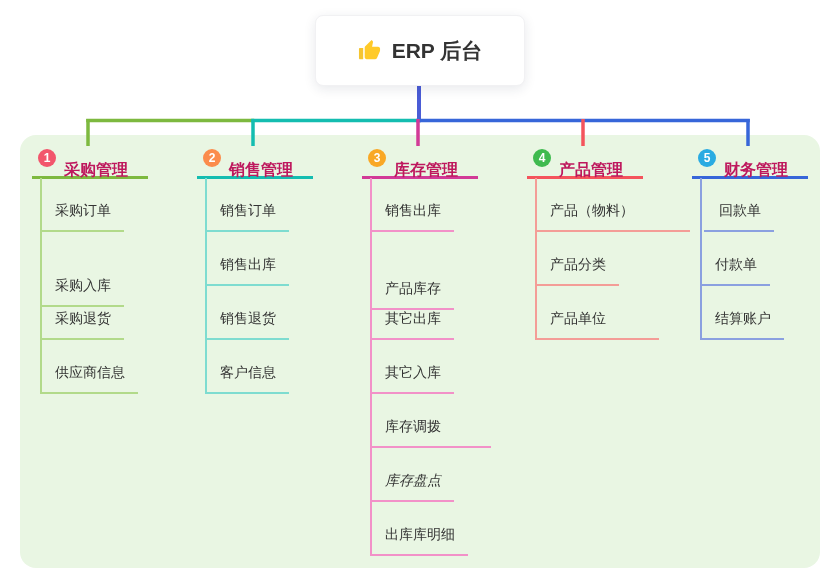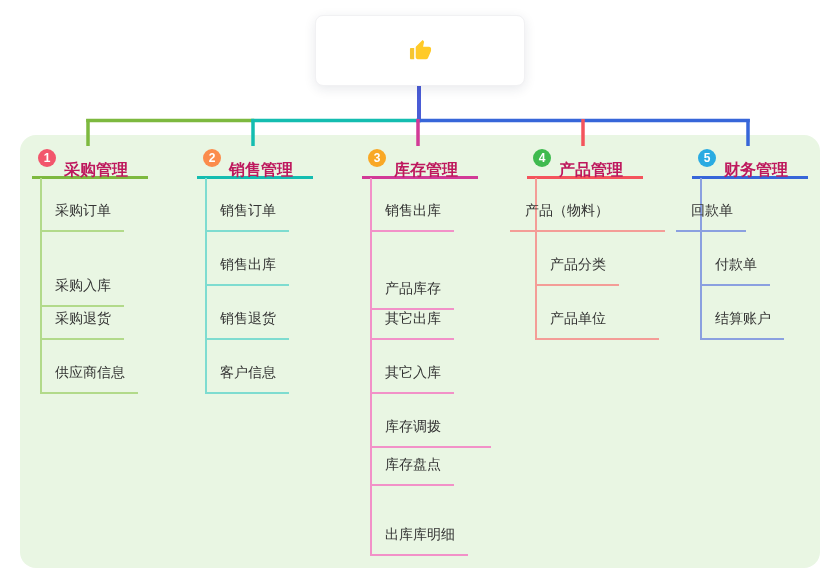--- a/index.html
+++ b/index.html
@@ -55,20 +55,21 @@
       <line x1="748" y1="119" x2="748" y2="146" stroke="#3766D9" stroke-width="3.5"></line>
     </svg>
 
   <div class="root-node">
     <span style="display:inline-flex;">
       <svg width="23" height="23" viewBox="0 0 24 24">
         <path fill="#F5C531" d="M2 9.5h3.4V21H2c-.55 0-1-.45-1-1v-9.5c0-.55.45-1 1-1z"></path>
         <path fill="#FFCA28" d="M23 10c0-1.1-.9-2-2-2h-6.31l.95-4.57.03-.32c0-.41-.17-.79-.44-1.06L14.17 1 7.59 7.59C7.22 7.95 7 8.45 7 9v10c0 1.1.9 2 2 2h9c.83 0 1.54-.5 1.84-1.22l3.02-7.05c.09-.23.14-.47.14-.73v-2z"></path>
       </svg>
     </span>
+    <span>ERP 后台</span>
   </div>
 
   <div id="branches">
       <div class="branch-header" style="left: 32px; top: 145px; border-bottom: 3px solid rgb(125, 185, 63);">
         <div class="badge" style="background: rgb(242, 86, 108);">1</div>
         <div class="blabel">采购管理</div>
       </div>
       <div class="child-vline" style="left: 40px; top: 178px; height: 216px; background: rgb(178, 218, 138);"></div>
       <div class="child-node" style="left: 40px; top: 194px; width: 84px; border-bottom: 2px solid rgb(178, 218, 138);">
         <span class="clabel">采购订单</span>
@@ -112,46 +113,46 @@
       </div>
       <div class="child-node" style="left: 370px; top: 302px; width: 84px; border-bottom: 2px solid rgb(242, 145, 200);">
         <span class="clabel">其它出库</span>
       </div>
       <div class="child-node" style="left: 370px; top: 356px; width: 84px; border-bottom: 2px solid rgb(242, 145, 200);">
         <span class="clabel">其它入库</span>
       </div>
       <div class="child-node" style="left: 370px; top: 410px; width: 84px; border-bottom: 2px solid rgb(242, 145, 200); padding-left: 37px;">
         <span class="clabel">库存调拨</span>
       </div>
-      <div class="child-node" style="left: 370px; top: 448px; width: 84px; border-bottom: 2px solid rgb(242, 145, 200);">
+      <div class="child-node" style="left: 370px; top: 464px; width: 84px; border-bottom: 2px solid rgb(242, 145, 200); font-style: italic;">
         <span class="clabel">库存盘点</span>
       </div>
       <div class="child-node" style="left: 370px; top: 518px; width: 98px; border-bottom: 2px solid rgb(242, 145, 200);">
         <span class="clabel">出库库明细</span>
       </div>
       <div class="branch-header" style="left: 527px; top: 145px; border-bottom: 3px solid rgb(244, 84, 92);">
         <div class="badge" style="background: rgb(63, 186, 79);">4</div>
         <div class="blabel">产品管理</div>
       </div>
       <div class="child-vline" style="left: 535px; top: 178px; height: 162px; background: rgb(244, 157, 151);"></div>
-      <div class="child-node" style="left: 510px; top: 194px; width: 112px; border-bottom: 2px solid rgb(244, 157, 151); padding-left: 43px;">
+      <div class="child-node" style="left: 535px; top: 194px; width: 112px; border-bottom: 2px solid rgb(244, 157, 151); padding-left: 43px;">
         <span class="clabel">产品（物料）</span>
       </div>
       <div class="child-node" style="left: 535px; top: 248px; width: 84px; border-bottom: 2px solid rgb(244, 157, 151);">
         <span class="clabel">产品分类</span>
       </div>
       <div class="child-node" style="left: 535px; top: 302px; width: 84px; border-bottom: 2px solid rgb(244, 157, 151); padding-left: 40px;">
         <span class="clabel">产品单位</span>
       </div>
       <div class="branch-header" style="left: 692px; top: 145px; border-bottom: 3px solid rgb(55, 102, 217);">
         <div class="badge" style="background: rgb(42, 171, 226);">5</div>
         <div class="blabel">财务管理</div>
       </div>
       <div class="child-vline" style="left: 700px; top: 178px; height: 162px; background: rgb(139, 160, 224);"></div>
-      <div class="child-node" style="left: 676px; top: 194px; width: 70px; border-bottom: 2px solid rgb(139, 160, 224);">
+      <div class="child-node" style="left: 704px; top: 194px; width: 70px; border-bottom: 2px solid rgb(139, 160, 224);">
         <span class="clabel">回款单</span>
       </div>
       <div class="child-node" style="left: 700px; top: 248px; width: 70px; border-bottom: 2px solid rgb(139, 160, 224);">
         <span class="clabel">付款单</span>
       </div>
       <div class="child-node" style="left: 700px; top: 302px; width: 84px; border-bottom: 2px solid rgb(139, 160, 224);">
         <span class="clabel">结算账户</span>
       </div>
     </div>
 </div>

